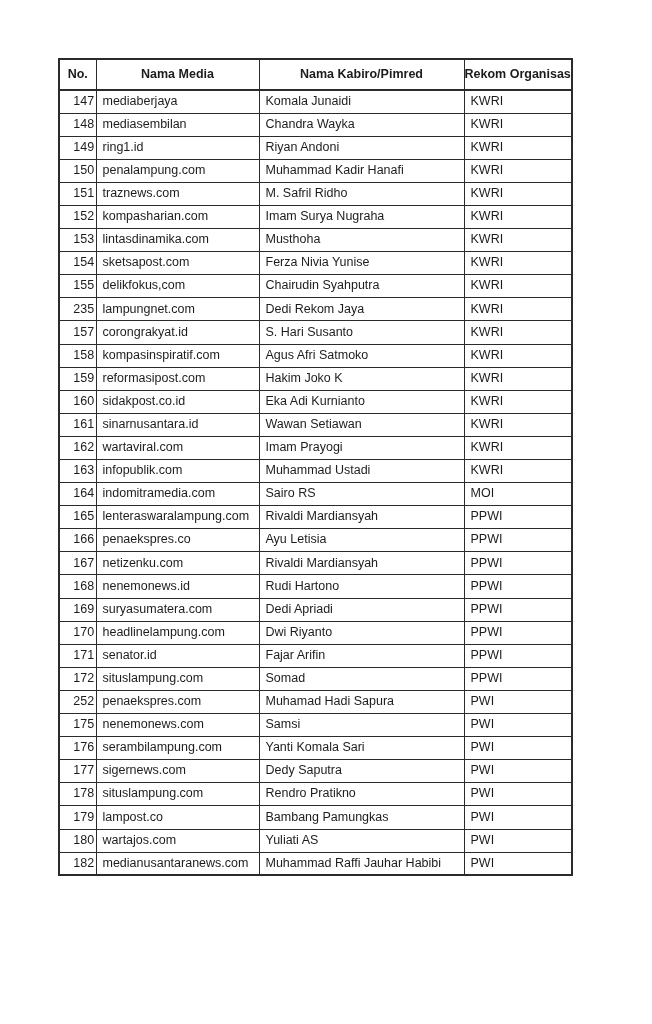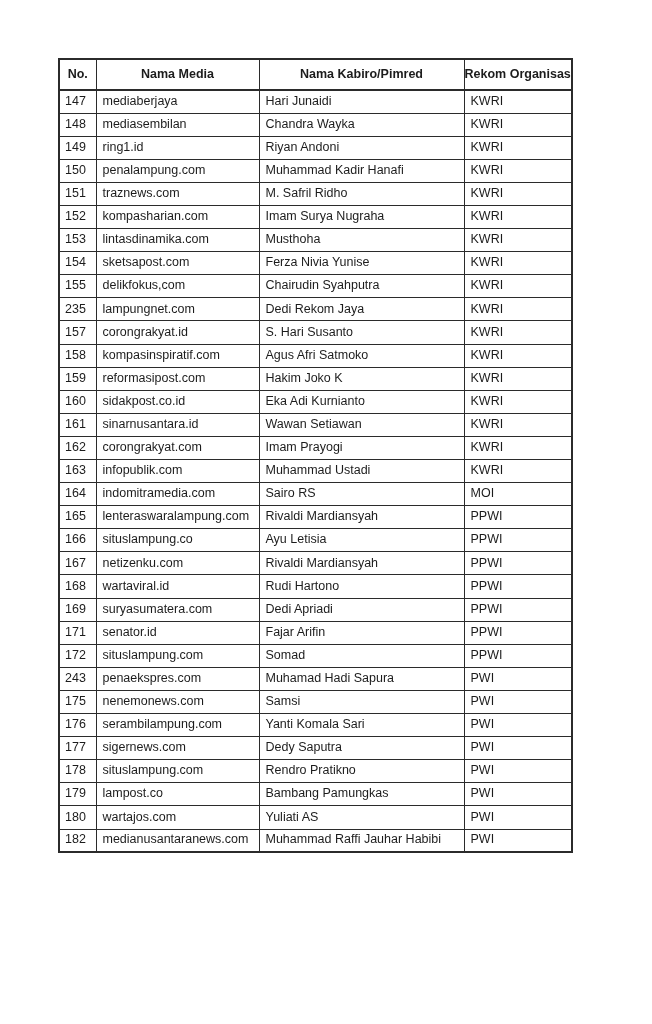--- a/index.html
+++ b/index.html
@@ -38,22 +38,22 @@
     text-align: center;
     border-bottom-width: 2px;
     margin-top: 17px;
   }
   .media-table tbody td {
     height: 23.1px;
     text-align: left;
     padding-left: 6px;
   }
   .media-table tbody td.col-no {
-    text-align: left;
-    padding-left: 5px;
+    text-align: center;
+    padding-left: 12px;
   }
   col.col-no     { width: 37px; }
   col.col-media  { width: 163px; }
   col.col-kabiro { width: 205px; }
   col.col-rekom  { width: 108px; }
 </style>
 </head>
 <body>
 
 <div class="page">
@@ -69,21 +69,21 @@
         <th class="col-no">No.</th>
         <th class="col-media">Nama Media</th>
         <th class="col-kabiro">Nama Kabiro/Pimred</th>
         <th class="col-rekom">Rekom Organisasi</th>
       </tr>
     </thead>
     <tbody id="rows-body">
   <tr>
     <td class="col-no">147</td>
     <td class="col-media">mediaberjaya</td>
-    <td class="col-kabiro">Hari Junaidi</td>
+    <td class="col-kabiro">Komala Junaidi</td>
     <td class="col-rekom">KWRI</td>
   </tr>
 
   <tr>
     <td class="col-no">148</td>
     <td class="col-media">mediasembilan</td>
     <td class="col-kabiro">Chandra Wayka</td>
     <td class="col-rekom">KWRI</td>
   </tr>
 
@@ -173,21 +173,21 @@
 
   <tr>
     <td class="col-no">161</td>
     <td class="col-media">sinarnusantara.id</td>
     <td class="col-kabiro">Wawan Setiawan</td>
     <td class="col-rekom">KWRI</td>
   </tr>
 
   <tr>
     <td class="col-no">162</td>
-    <td class="col-media">corongrakyat.com</td>
+    <td class="col-media">wartaviral.com</td>
     <td class="col-kabiro">Imam Prayogi</td>
     <td class="col-rekom">KWRI</td>
   </tr>
 
   <tr>
     <td class="col-no">163</td>
     <td class="col-media">infopublik.com</td>
     <td class="col-kabiro">Muhammad Ustadi</td>
     <td class="col-rekom">KWRI</td>
   </tr>
@@ -201,64 +201,70 @@
 
   <tr>
     <td class="col-no">165</td>
     <td class="col-media">lenteraswaralampung.com</td>
     <td class="col-kabiro">Rivaldi Mardiansyah</td>
     <td class="col-rekom">PPWI</td>
   </tr>
 
   <tr>
     <td class="col-no">166</td>
-    <td class="col-media">situslampung.co</td>
+    <td class="col-media">penaekspres.co</td>
     <td class="col-kabiro">Ayu Letisia</td>
     <td class="col-rekom">PPWI</td>
   </tr>
 
   <tr>
     <td class="col-no">167</td>
     <td class="col-media">netizenku.com</td>
     <td class="col-kabiro">Rivaldi Mardiansyah</td>
     <td class="col-rekom">PPWI</td>
   </tr>
 
   <tr>
     <td class="col-no">168</td>
-    <td class="col-media">wartaviral.id</td>
+    <td class="col-media">nenemonews.id</td>
     <td class="col-kabiro">Rudi Hartono</td>
     <td class="col-rekom">PPWI</td>
   </tr>
 
   <tr>
     <td class="col-no">169</td>
     <td class="col-media">suryasumatera.com</td>
     <td class="col-kabiro">Dedi Apriadi</td>
     <td class="col-rekom">PPWI</td>
   </tr>
 
+  <tr>
+    <td class="col-no">170</td>
+    <td class="col-media">headlinelampung.com</td>
+    <td class="col-kabiro">Dwi Riyanto</td>
+    <td class="col-rekom">PPWI</td>
+  </tr>
 
   <tr>
     <td class="col-no">171</td>
     <td class="col-media">senator.id</td>
     <td class="col-kabiro">Fajar Arifin</td>
     <td class="col-rekom">PPWI</td>
   </tr>
 
   <tr>
     <td class="col-no">172</td>
     <td class="col-media">situslampung.com</td>
     <td class="col-kabiro">Somad</td>
     <td class="col-rekom">PPWI</td>
   </tr>
 
 
   <tr>
-    <td class="col-no">243</td>
+    <td class="col-no">252</td>
     <td class="col-media">penaekspres.com</td>
     <td class="col-kabiro">Muhamad Hadi Sapura</td>
     <td class="col-rekom">PWI</td>
   </tr>
 
   <tr>
     <td class="col-no">175</td>
     <td class="col-media">nenemonews.com</td>
     <td class="col-kabiro">Samsi</td>
     <td class="col-rekom">PWI</td>

